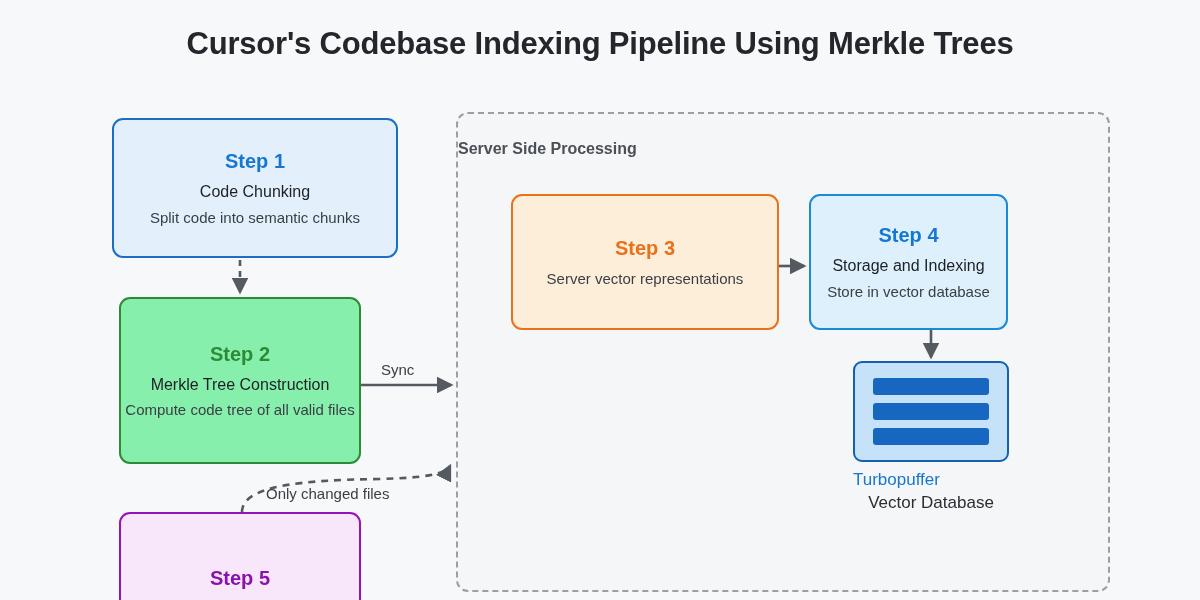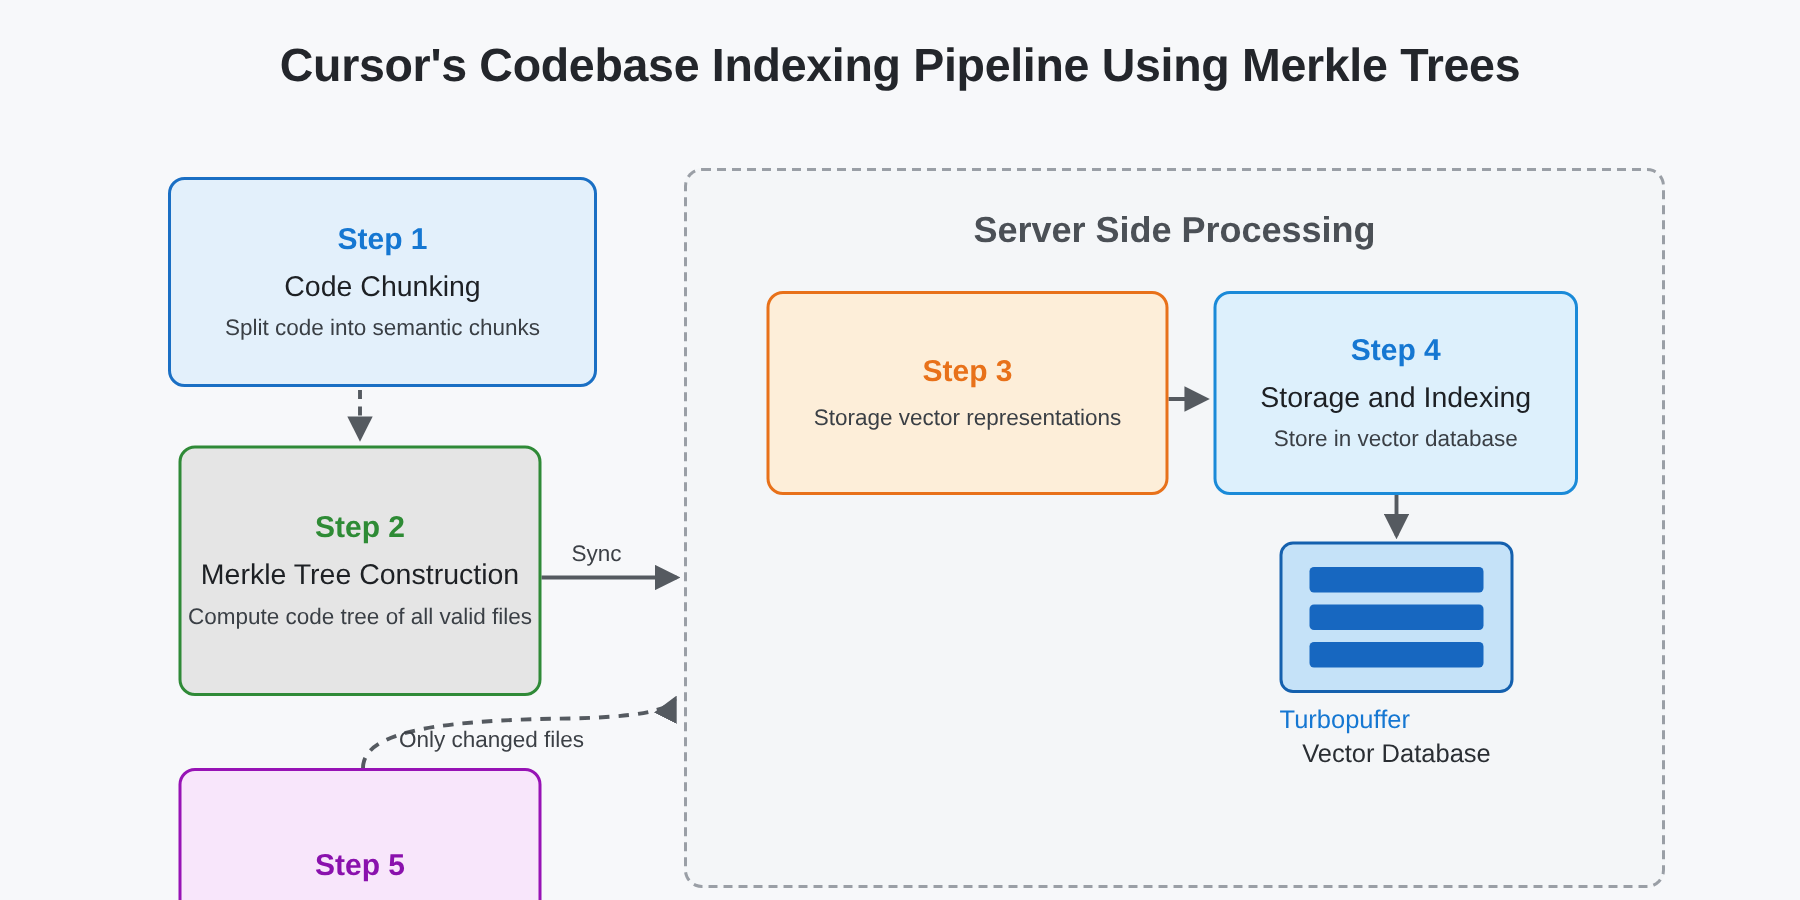--- a/index.html
+++ b/index.html
@@ -46,22 +46,22 @@
     border: 2.5px dashed #9a9fa6;
     border-radius: 12px;
     background: rgba(243,244,246,0.55);
     box-sizing: border-box;
   }
   #server-group-label {
     position: absolute;
     left: 0;
     top: 26px;
     width: 100%;
-    text-align: center;
-    font-size: 24px;
+    text-align: left;
+    font-size: 16px;
     font-weight: bold;
     color: #4b5056;
   }
 
   
   .node {
     position: absolute;
     box-sizing: border-box;
     border-radius: 11px;
     border-width: 2.5px;
@@ -73,21 +73,21 @@
     text-align: center;
     padding: 8px 4px 8px 4px;
   }
   .node .step-label {
     font-size: 20px;
     font-weight: bold;
     line-height: 1.25;
     margin-bottom: 8px;
   }
   .node .node-title {
-    font-size: 19px;
+    font-size: 16px;
     color: #1d2024;
     line-height: 1.2;
     white-space: nowrap;
     margin-bottom: 6px;
   }
   .node .node-desc {
     font-size: 15px;
     color: #3a3f45;
     line-height: 1.28;
     white-space: nowrap;
@@ -97,21 +97,21 @@
   
   #node-step1 {
     left: 112px; top: 118px; width: 286px; height: 140px;
     border-color: #1a6fc4; background: #e3f0fb;
   }
   #node-step1 .step-label { color: #1577d2; }
 
   
   #node-step2 {
     left: 119px; top: 297px; width: 242px; height: 167px;
-    border-color: #2f8a37; background: #e5e5e5;
+    border-color: #2f8a37; background: #86efac;
   }
   #node-step2 .step-label { color: #2e8b35; }
   #node-step2 .node-title {
     position: relative;
     width: 300px;           
     margin-left: -29px;
     margin-right: -29px;
   }
 
   
@@ -123,21 +123,21 @@
 
   
   #node-step3 {
     left: 511px; top: 194px; width: 268px; height: 136px;
     border-color: #e8711a; background: #fdeed9;
   }
   #node-step3 .step-label { color: #e8711a; }
 
   
   #node-step4 {
-    left: 809px; top: 194px; width: 243px; height: 136px;
+    left: 809px; top: 194px; width: 199px; height: 136px;
     border-color: #1a8ad8; background: #ddf0fc;
   }
   #node-step4 .step-label { color: #1577d2; }
 
   
   #db-node {
     position: absolute;
     left: 853px; top: 361px; width: 156px; height: 101px;
     box-sizing: border-box;
     border: 2.5px solid #1460ae;
@@ -233,21 +233,21 @@
   </div>
 
   <div class="node" id="node-step5">
     <div class="step-label">Step 5</div>
     <div class="node-title">Periodic Updates</div>
     <div class="node-desc wrap"></div>
   </div>
 
   <div class="node" id="node-step3">
     <div class="step-label">Step 3</div>
-    <div class="node-desc">Storage vector representations</div>
+    <div class="node-desc">Server vector representations</div>
   </div>
 
   <div class="node" id="node-step4">
     <div class="step-label">Step 4</div>
     <div class="node-title">Storage and Indexing</div>
     <div class="node-desc">Store in vector database</div>
   </div>
 
   <div id="db-node">
     <div class="db-bar"></div>

